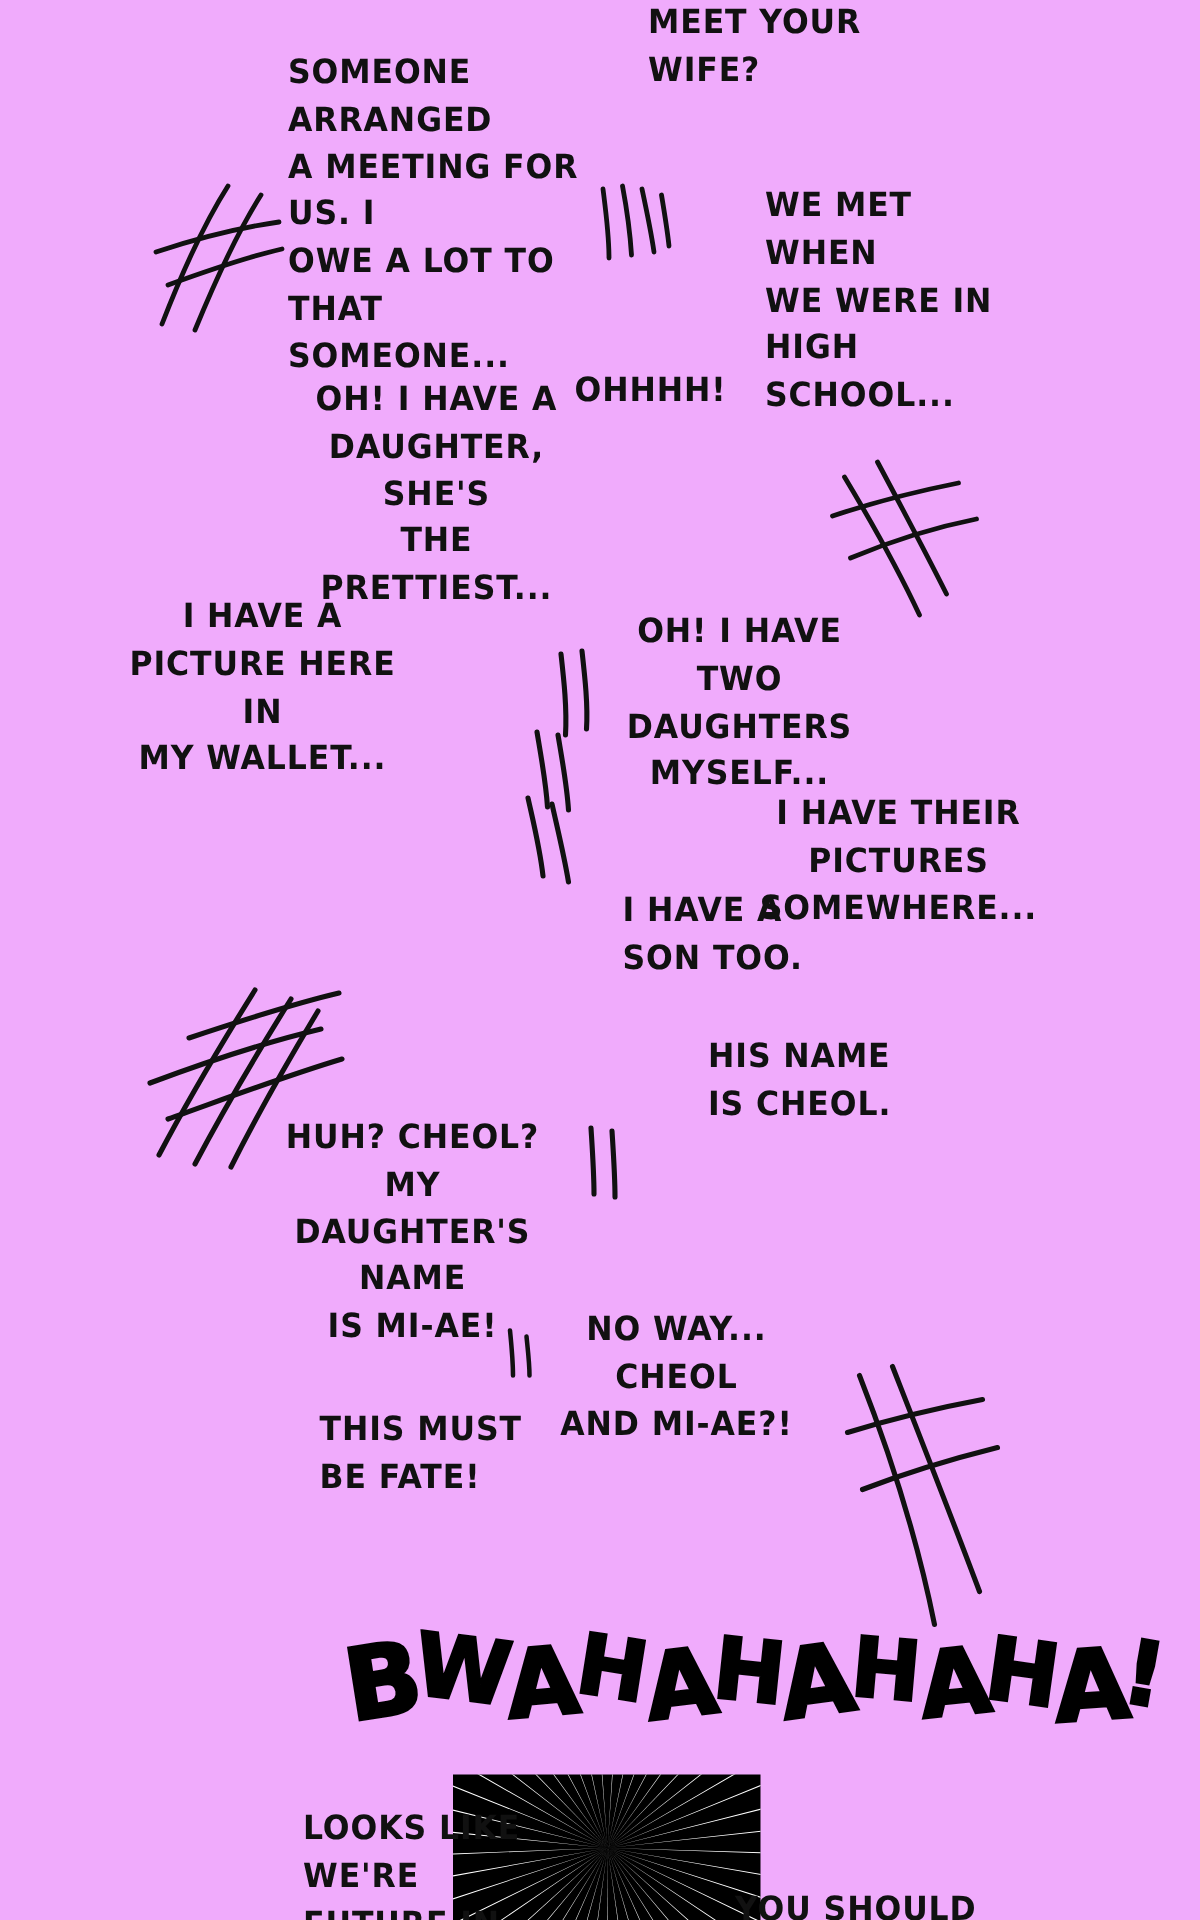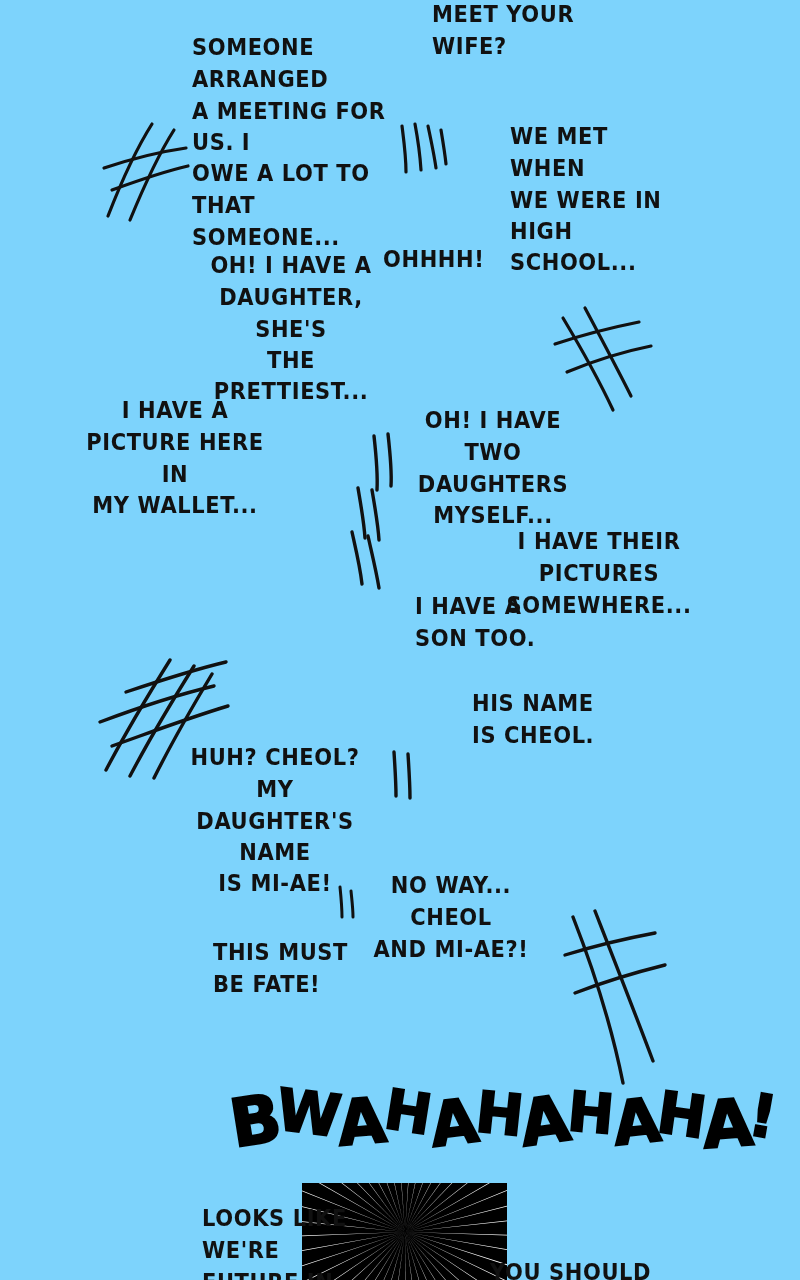--- a/index.html
+++ b/index.html
@@ -4,21 +4,21 @@
 <style>
   html, body {
     margin: 0;
     padding: 0;
     background: #ffffff;
   }
   #page {
     position: relative;
     width: 800px;
     height: 1280px;
-    background: #7dd3fc;
+    background: #f0abfc;
     overflow: hidden;
     font-family: "DejaVu Sans", sans-serif;
   }
   .cap {
     position: absolute;
     color: #111111;
     font-family: "DejaVu Sans", sans-serif;
     font-weight: 700;
     font-size: 21px;
     line-height: 1.42;

